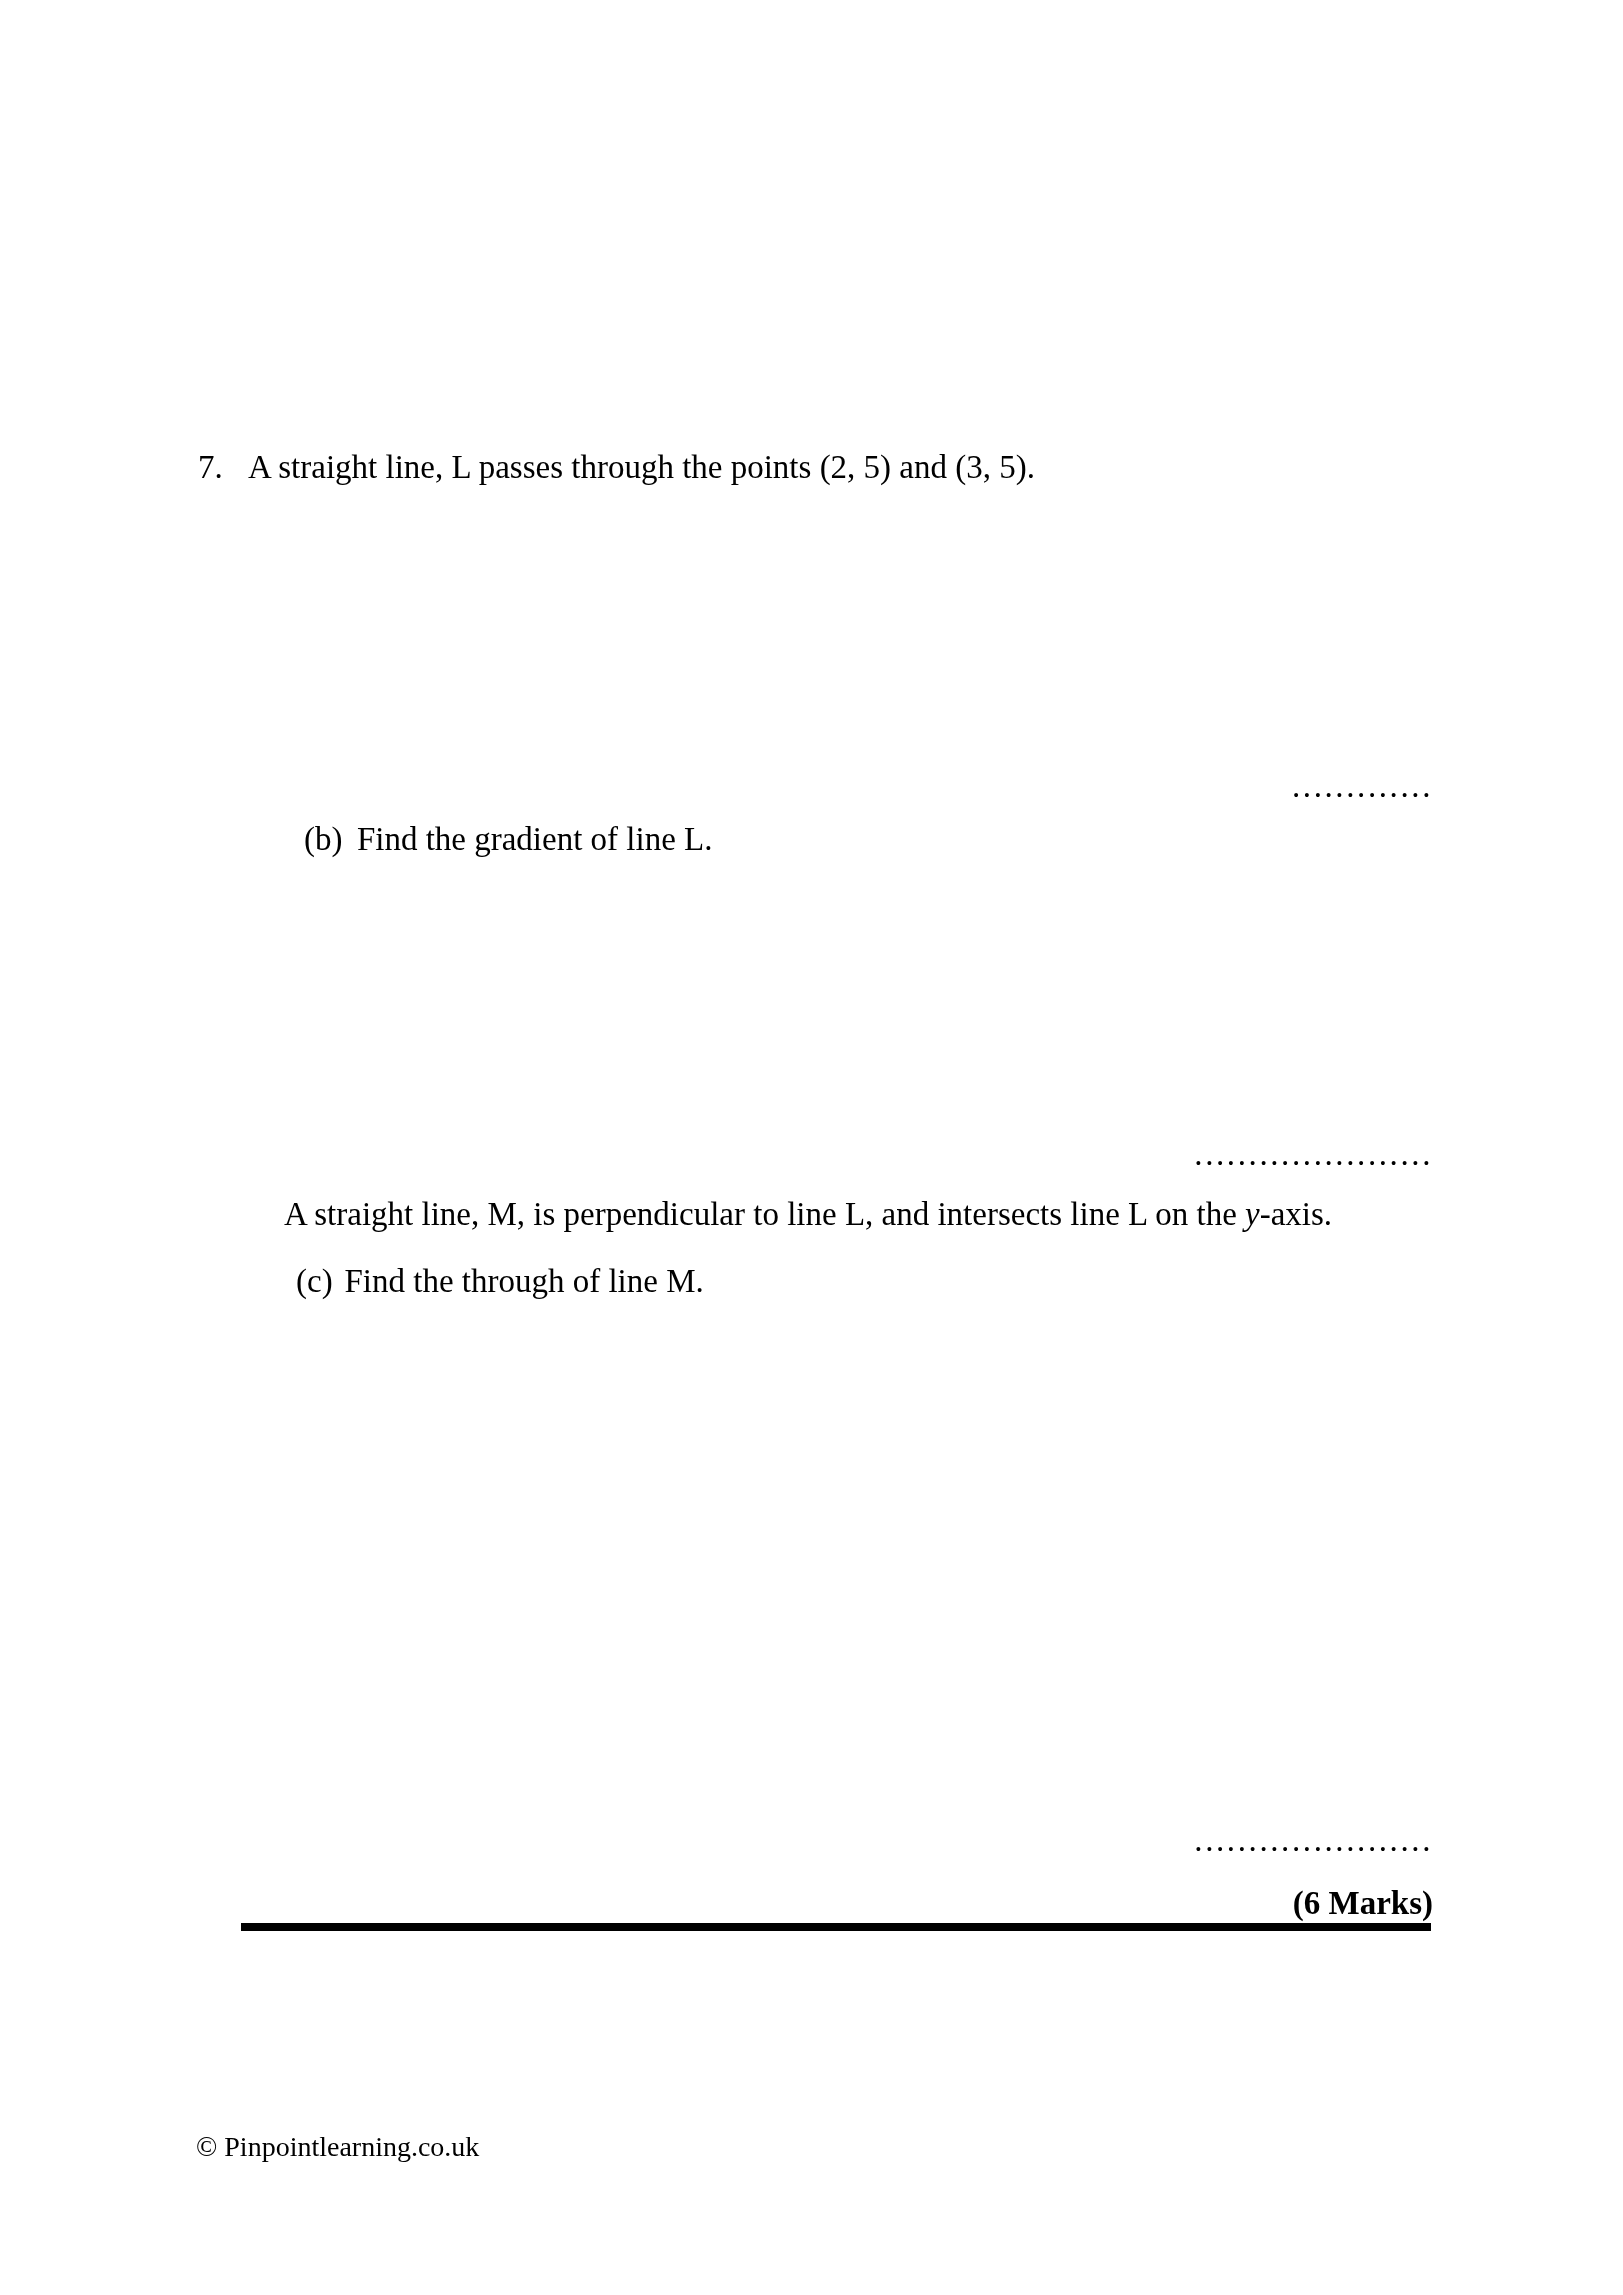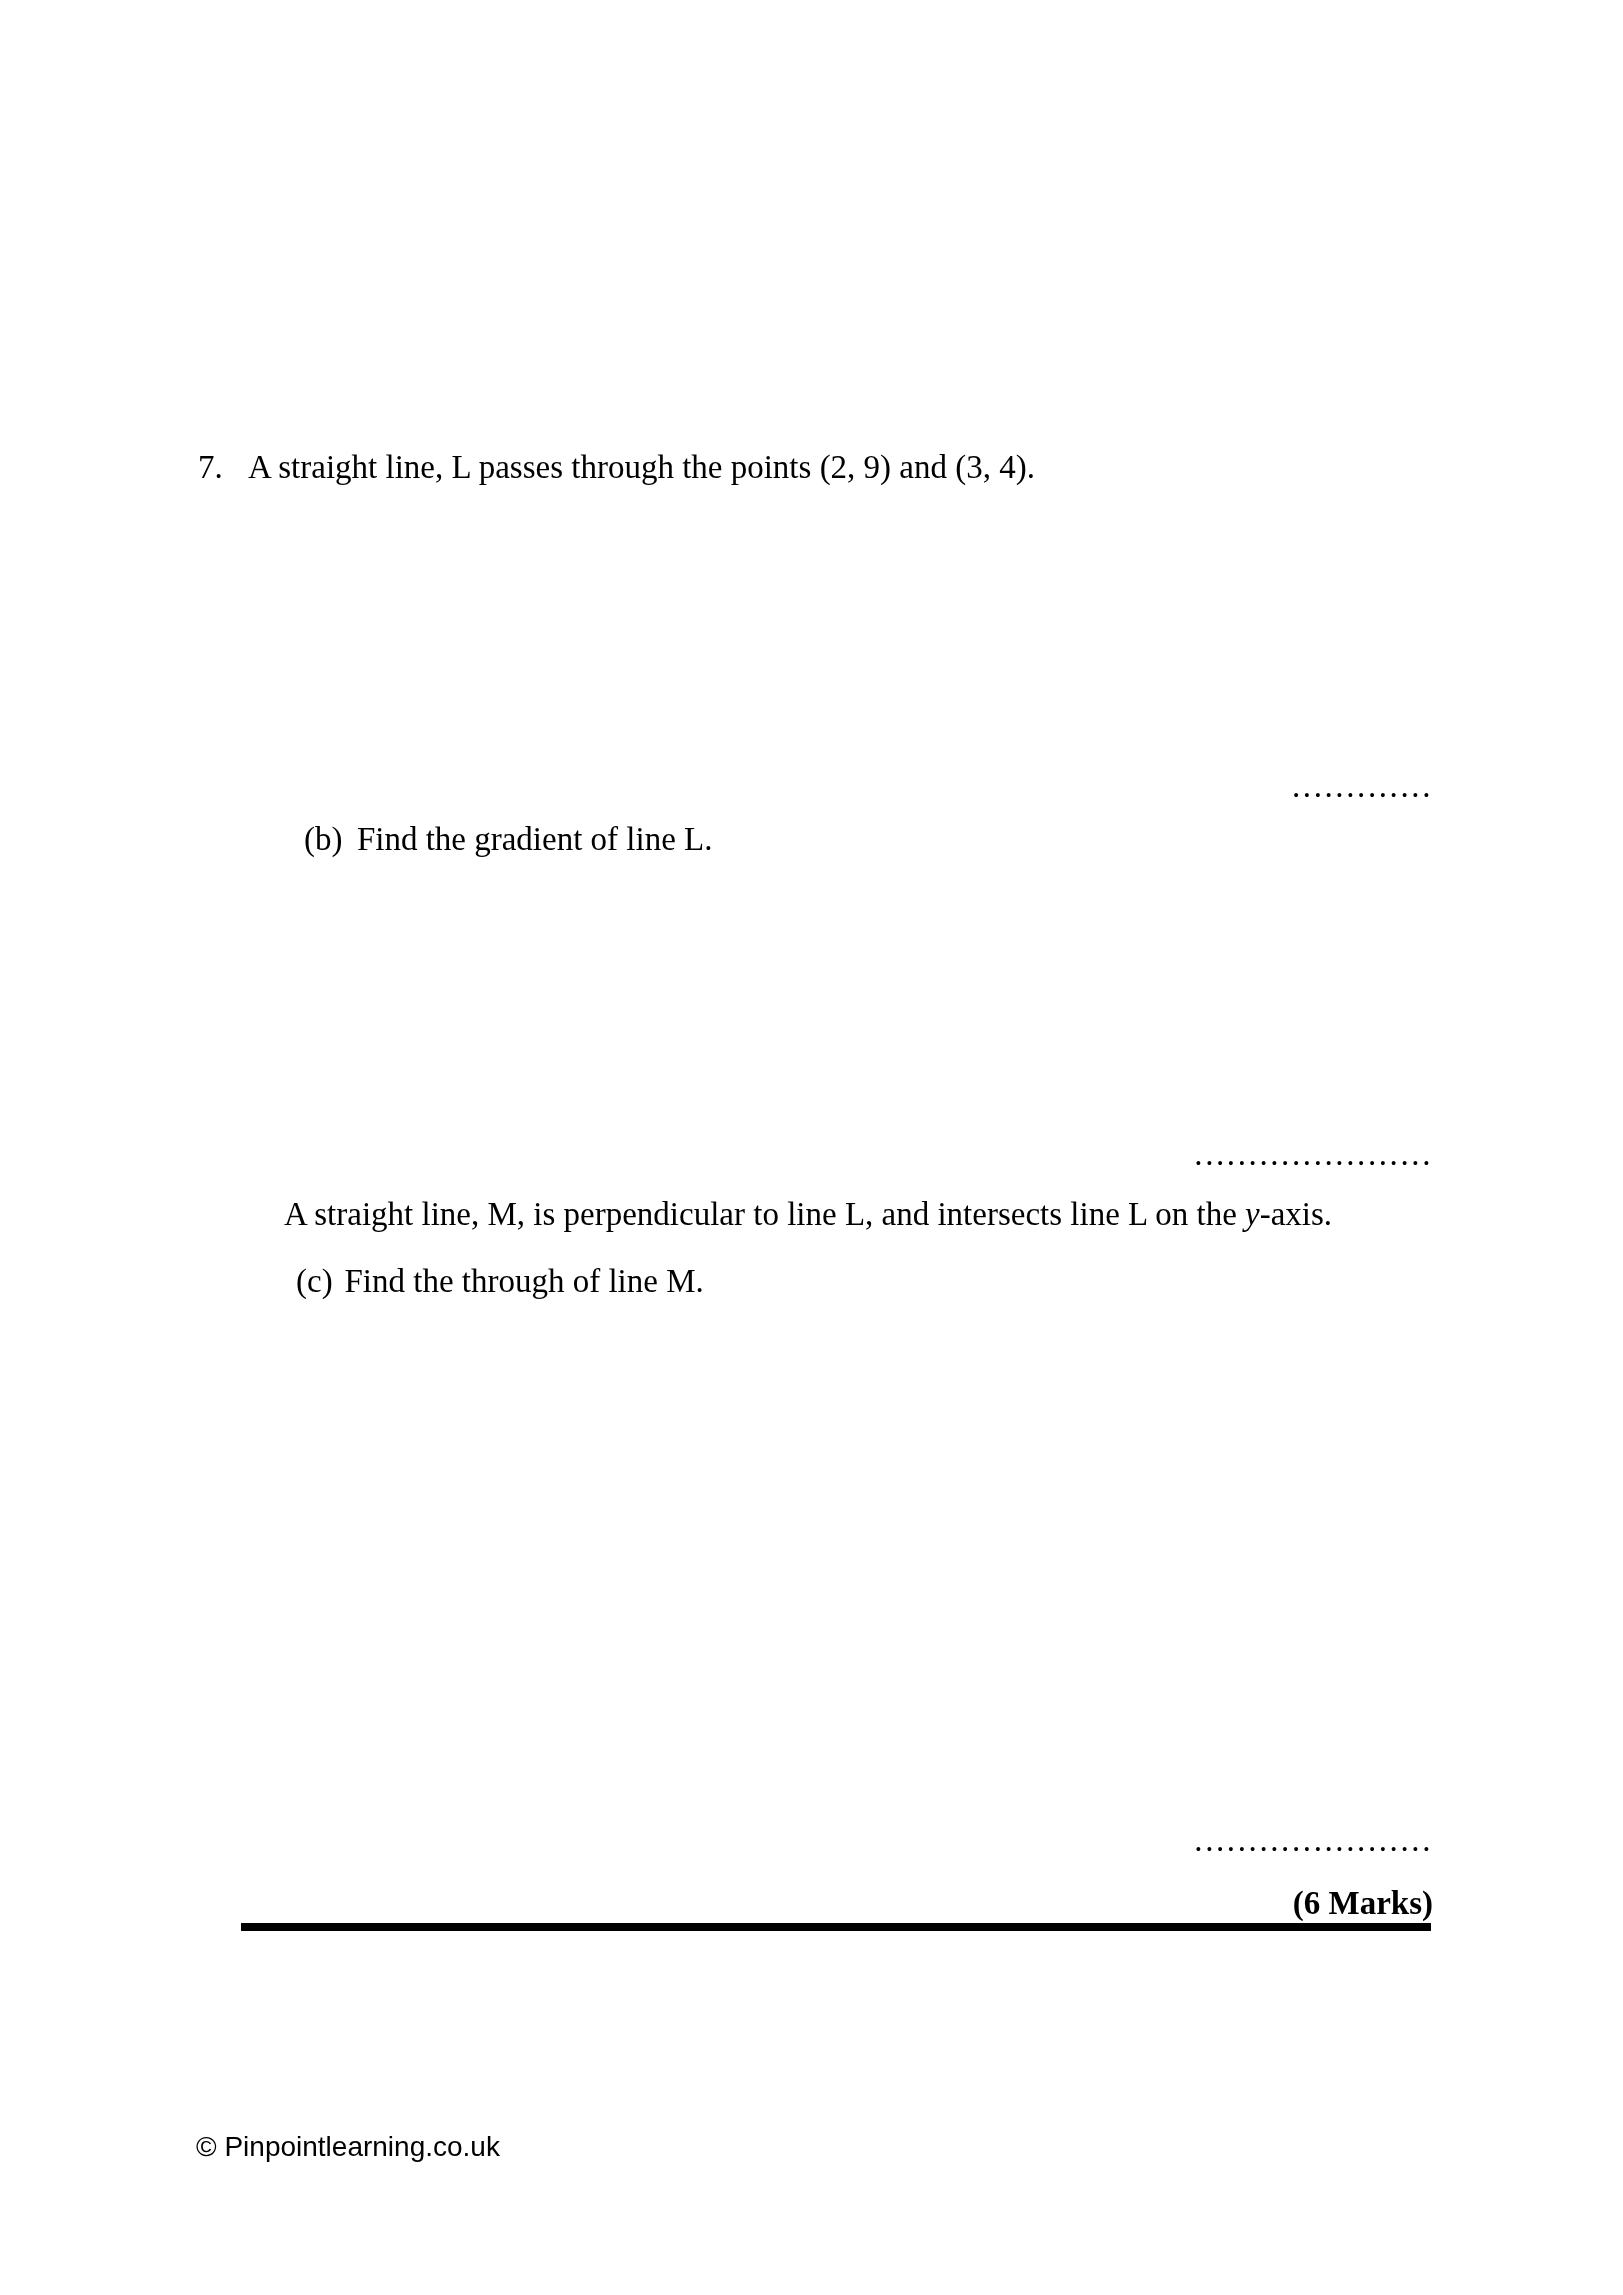--- a/index.html
+++ b/index.html
@@ -49,31 +49,31 @@
     top: 1923px;
     width: 1190px;
     height: 7.9px;
     background: #000000;
   }
 
   
   .footer {
     left: 196px;
     top: 2133px;
-    font-family: Liberation Sans, sans-serif;
+    font-family: Liberation Serif, serif;
     font-size: 28px;
   }
 </style>
 </head>
 <body>
 
 <div class="page">
 
   <div class="abs question-line">
-    <span class="q-num">7.</span><span>A straight line, L passes through the points (2, 9) and (3, 4).</span>
+    <span class="q-num">7.</span><span>A straight line, L passes through the points (2, 5) and (3, 5).</span>
   </div>
 
 
   <div class="abs dots dots-1">.............</div>
 
   <div class="abs part part-b">
     <span class="part-label">(b)</span><span>Find the gradient of line L.</span>
   </div>
 
   <div class="abs dots dots-2">......................</div>

